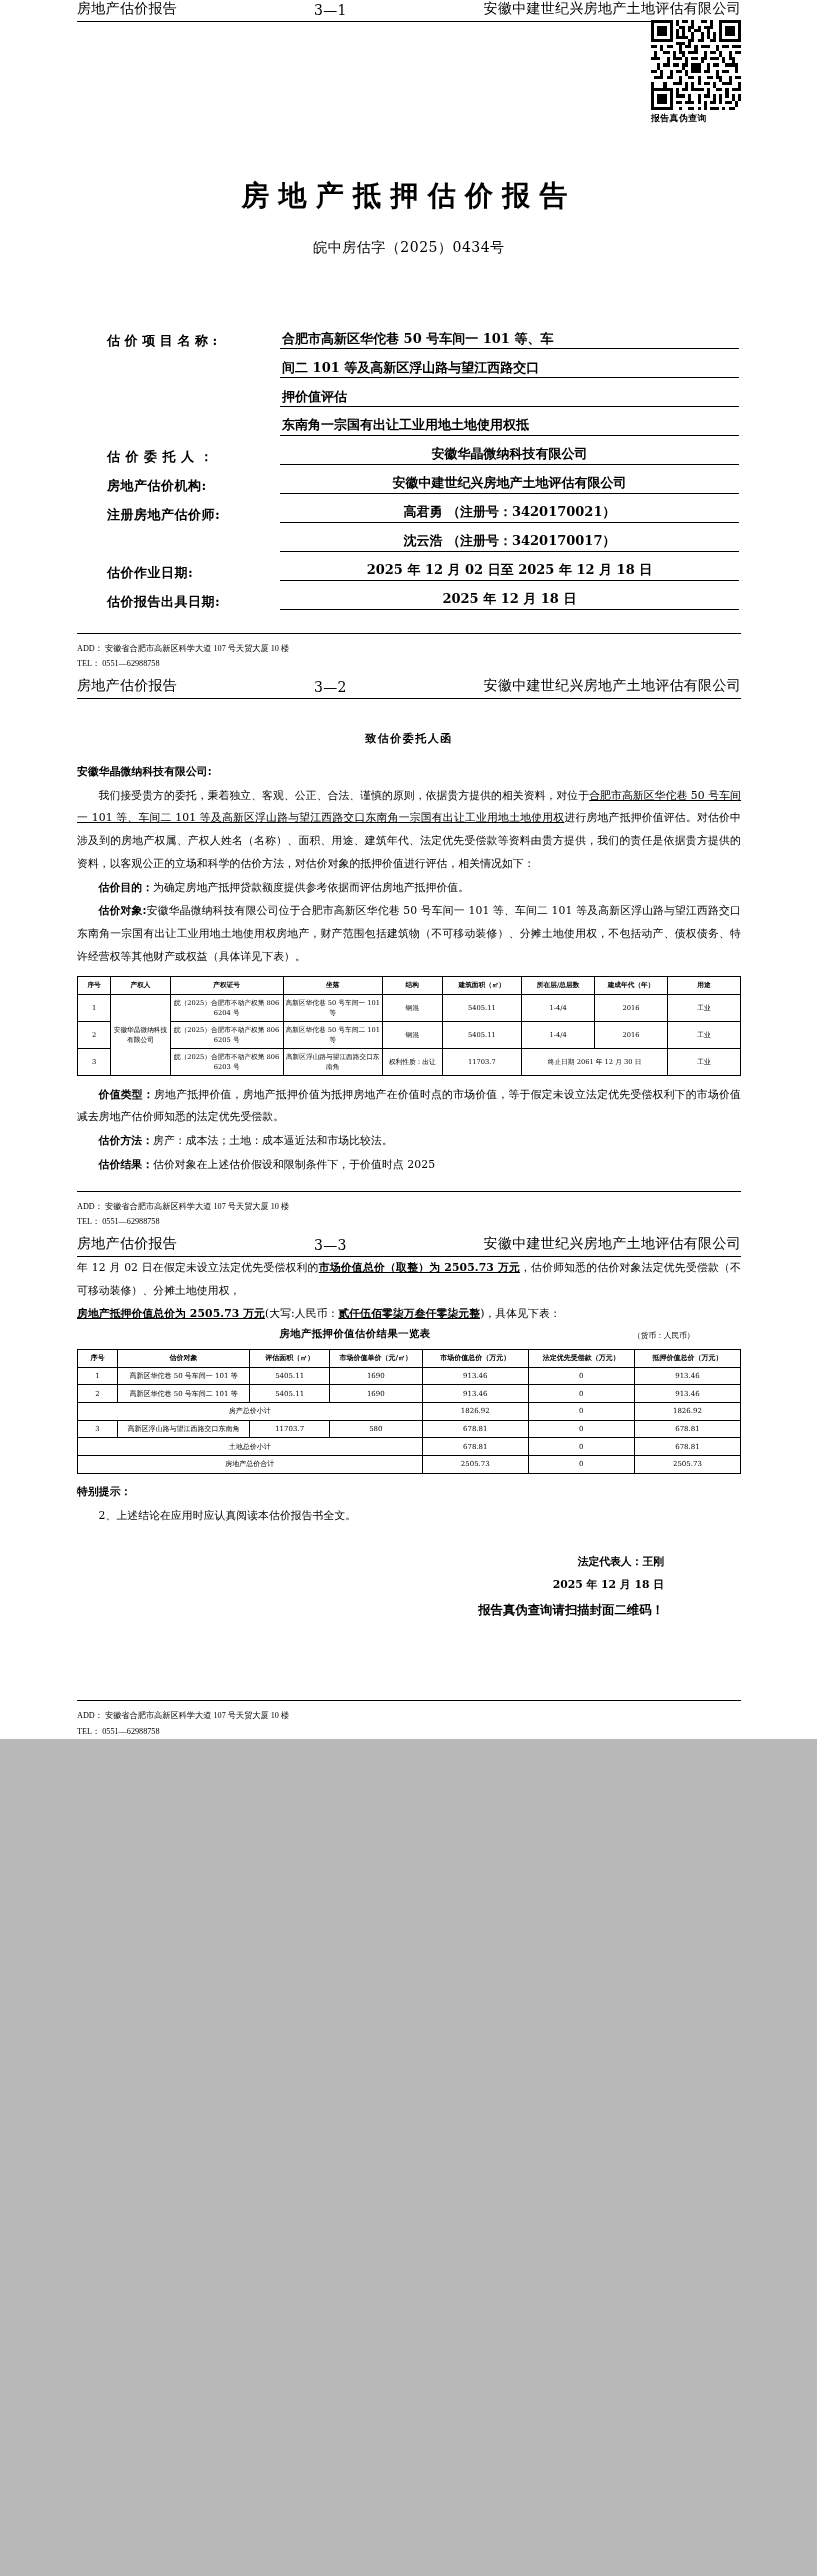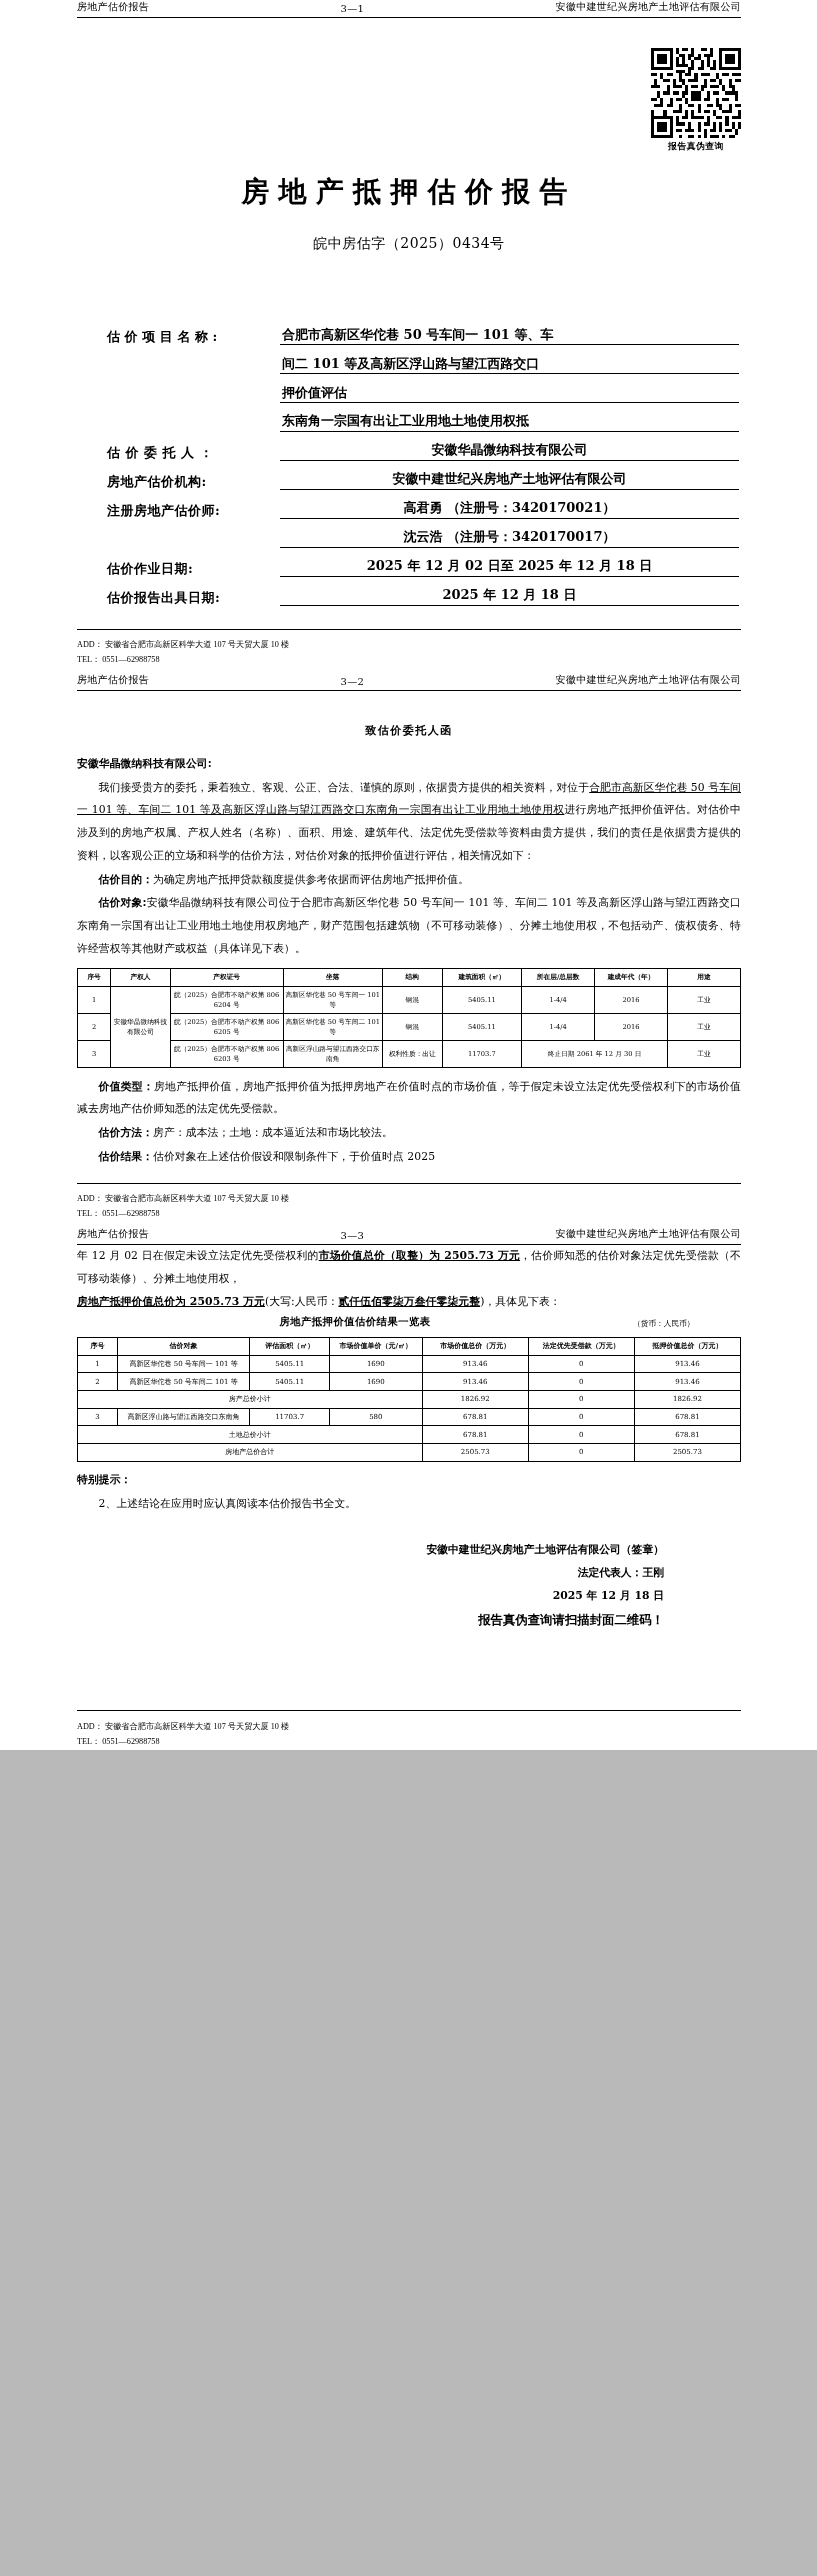--- a/index.html
+++ b/index.html
@@ -24,21 +24,21 @@
     padding: 0 0 0 0;
   }
 
   .page-inner { padding: 0 77px; }
 
   
   .run-head {
     display: flex;
     align-items: flex-end;
     justify-content: space-between;
-    font-size: 10px;
+    font-size: 14px;
     letter-spacing: 0.3px;
     padding-bottom: 2.6px;
     border-bottom: 1.5px solid #000;
     font-family: "DejaVu Sans", "Liberation Sans", sans-serif;
   }
   .run-head .rh-left { flex: 0 0 auto; }
   .run-head .rh-mid  { flex: 1 1 auto; text-align: center; font-family:"DejaVu Serif",serif; }
   .run-head .rh-right{ flex: 0 0 auto; }
 
   
@@ -47,23 +47,22 @@
     padding-top: 7.2px;
     font-size: 8.2px;
     line-height: 1.9;
     font-family: Liberation Serif, serif;
   }
 
   
   .qr-wrap {
     position: absolute;
     right: 77px;
-    top: 48px;
+    top: 20px;
     width: 90px;
-    text-align: center;
   }
   .qr-code { width: 90px; height: 90px; display:block; }
   .qr-cap {
     margin-top: 3.1px;
     font-size: 8.8px;
     font-weight: bold;
     letter-spacing: 0.5px;
     font-family: "DejaVu Serif","Liberation Serif",serif;
   }
 
@@ -583,21 +582,20 @@
             <td>0</td>
             <td>2505.73</td>
           </tr>
         </tbody>
       </table>
 
       <p class="bt bold">特别提示：</p>
       <p class="bt ind">2、上述结论在应用时应认真阅读本估价报告书全文。</p>
 
       <div class="sig">
-        <span class="line">安徽中建世纪兴房地产土地评估有限公司（签章）</span>
         <span class="line">法定代表人：王刚</span>
         <span class="line">2025 年 12 月 18 日</span>
         <span class="line big">报告真伪查询请扫描封面二维码！</span>
       </div>
 
       <div class="spacer-lg"></div>
 
       <div class="run-foot">
         <div>ADD： 安徽省合肥市高新区科学大道 107 号天贸大厦 10 楼</div>
         <div>TEL： 0551—62988758</div>

